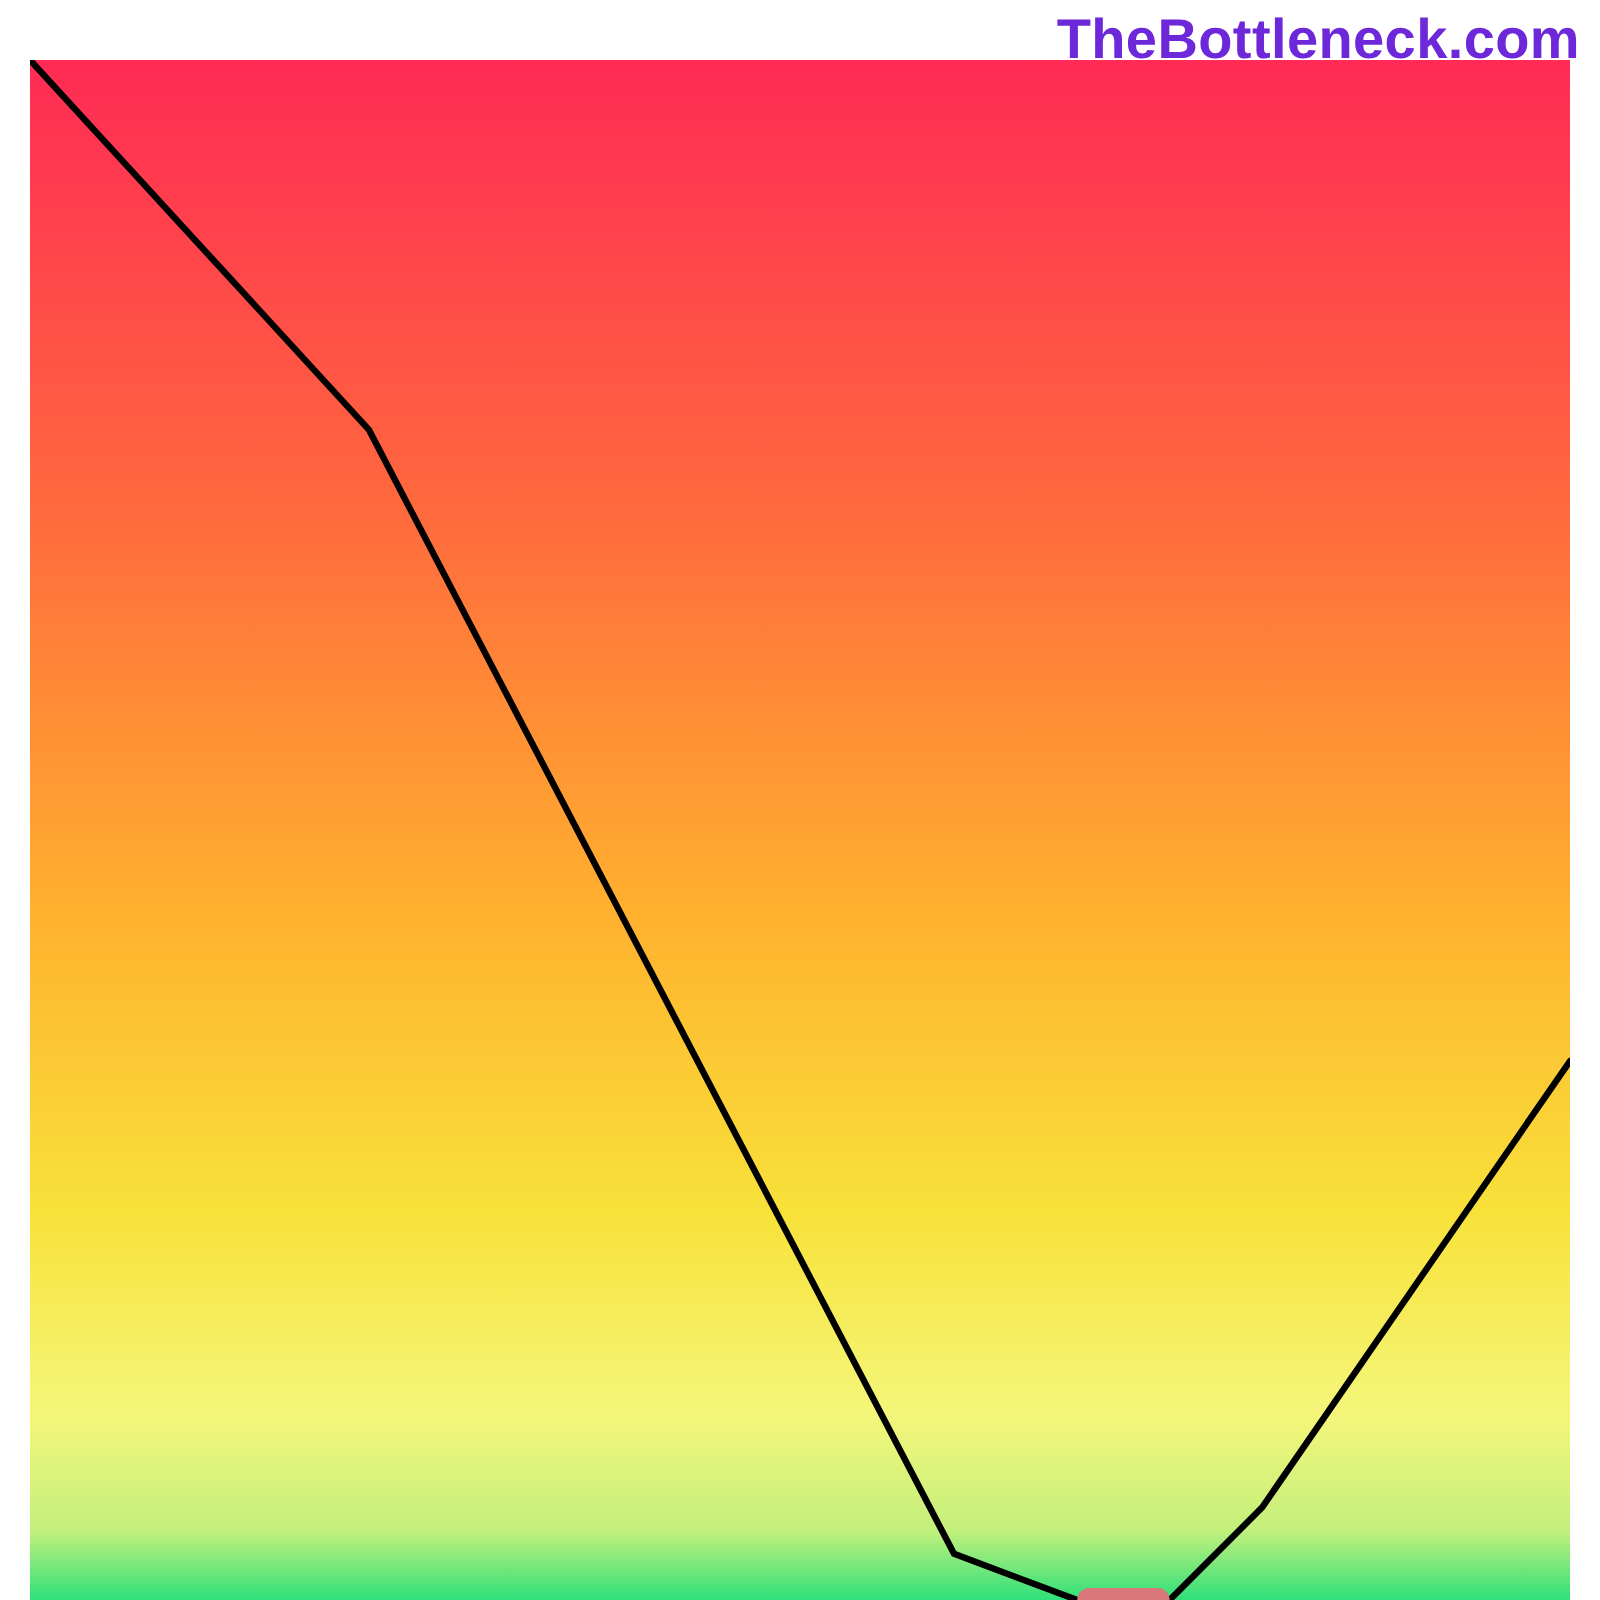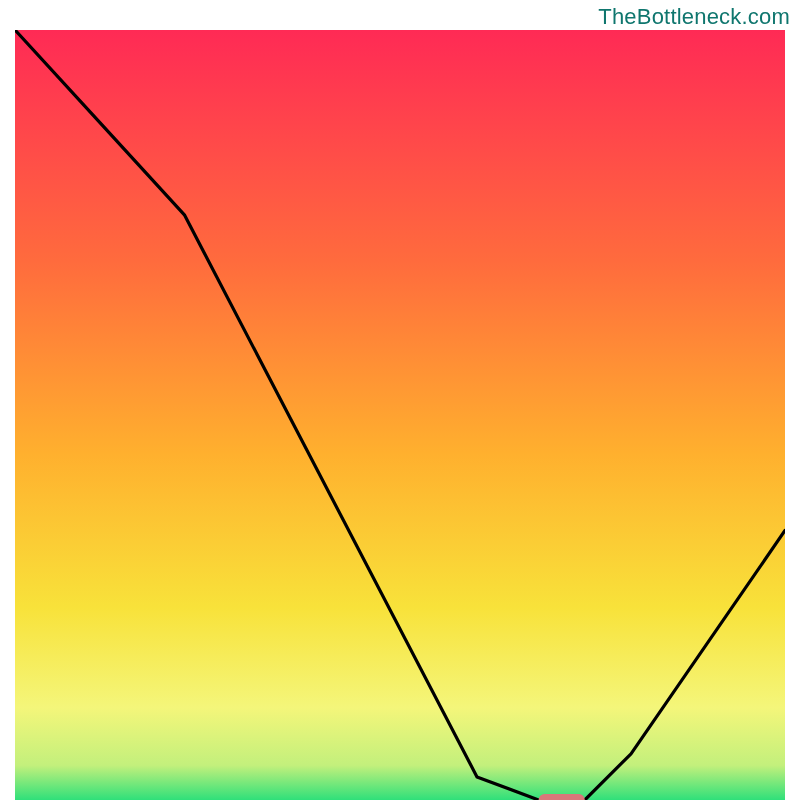--- a/index.html
+++ b/index.html
@@ -13,23 +13,23 @@
   }
   .stage {
     position: relative;
     width: 800px;
     height: 800px;
   }
   .watermark {
     position: absolute;
     top: 4px;
     right: 10px;
-    font-size: 22px;
-    font-weight: 400;
-    color: #0f766e;
+    font-size: 28px;
+    font-weight: 700;
+    color: #6d28d9;
     letter-spacing: 0.2px;
     user-select: none;
   }
   svg {
     position: absolute;
     top: 30px;
     left: 15px;
   }
 </style>
 </head>

